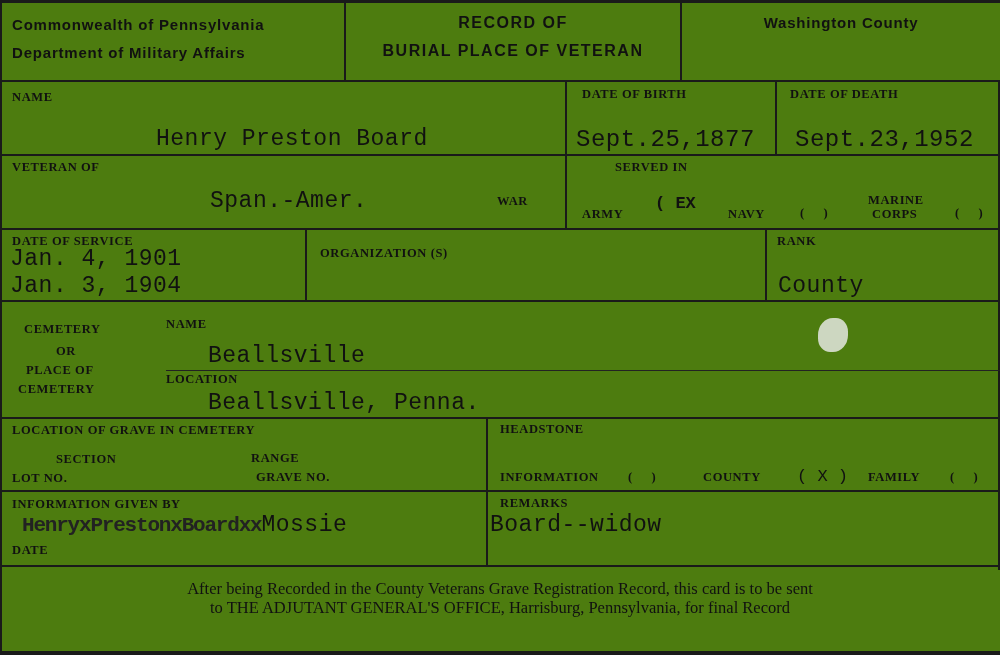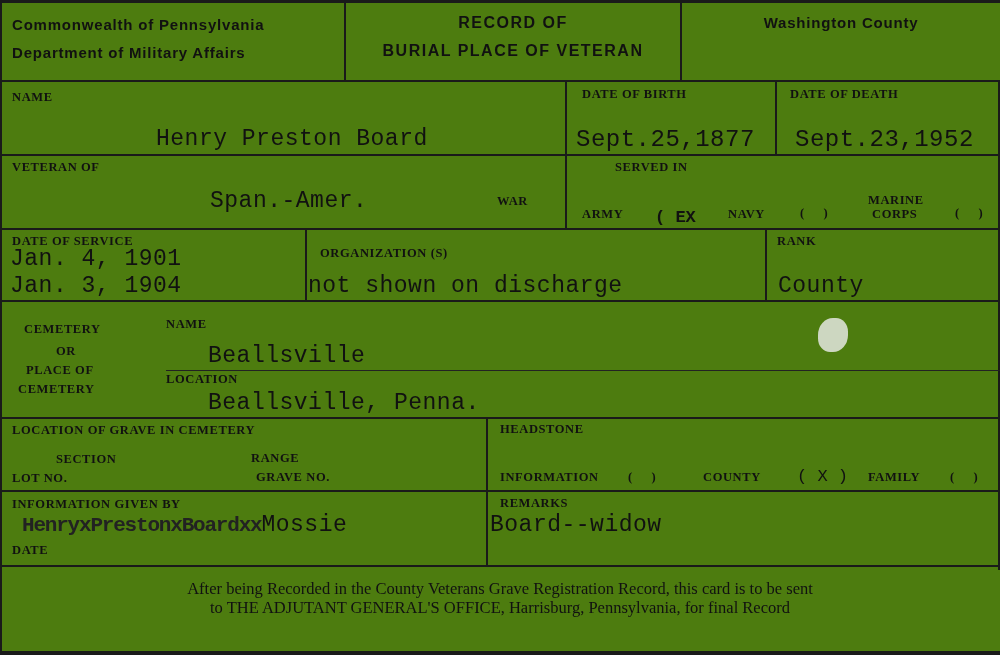--- a/index.html
+++ b/index.html
@@ -52,37 +52,36 @@
 
   <div class="vline" style="left:565px;top:155px;height:73px;"></div>
   <div class="hline" style="left:0;top:228px;width:1000px;"></div>
 
   <div class="serif-label" style="left:12px;top:160px;">VETERAN OF</div>
   <div class="type" style="left:210px;top:188px;">Span.-Amer.</div>
   <div class="serif-label" style="left:497px;top:194px;">WAR</div>
 
   <div class="serif-label" style="left:582px;top:160px;margin-left:33px;">SERVED IN</div>
   <div class="serif-label" style="left:582px;top:207px;">ARMY</div>
-  <div class="abs mark" style="left:655px;top:208px;">( EX</div>
+  <div class="abs mark" style="left:655px;top:194px;">( EX</div>
   <div class="serif-label" style="left:728px;top:207px;">NAVY</div>
   <div class="abs serif-label" style="left:800px;top:206px;white-space:pre;">(     )</div>
   <div class="serif-label" style="left:868px;top:193px;">MARINE</div>
   <div class="serif-label" style="left:872px;top:207px;">CORPS</div>
   <div class="abs serif-label" style="left:955px;top:206px;white-space:pre;">(     )</div>
 
   <div class="vline" style="left:305px;top:228px;height:72px;"></div>
   <div class="vline" style="left:765px;top:228px;height:72px;"></div>
   <div class="hline" style="left:0;top:300px;width:1000px;"></div>
 
   <div class="serif-label" style="left:12px;top:234px;">DATE OF SERVICE</div>
   <div class="type" style="left:10px;top:246px;">Jan. 4, 1901</div>
   <div class="type" style="left:10px;top:273px;">Jan. 3, 1904</div>
 
   <div class="serif-label" style="left:320px;top:234px;margin-top:12px;">ORGANIZATION (S)</div>
-  <div class="type" style="left:308px;top:273px;">not shown on discharge</div>
 
   <div class="serif-label" style="left:777px;top:234px;">RANK</div>
   <div class="type" style="left:778px;top:273px;">County</div>
 
   <div class="smudge"></div>
   <div class="serif-label" style="left:24px;top:322px;">CEMETERY</div>
   <div class="serif-label" style="left:56px;top:344px;">OR</div>
   <div class="serif-label" style="left:26px;top:363px;">PLACE OF</div>
   <div class="serif-label" style="left:18px;top:382px;">CEMETERY</div>
 

